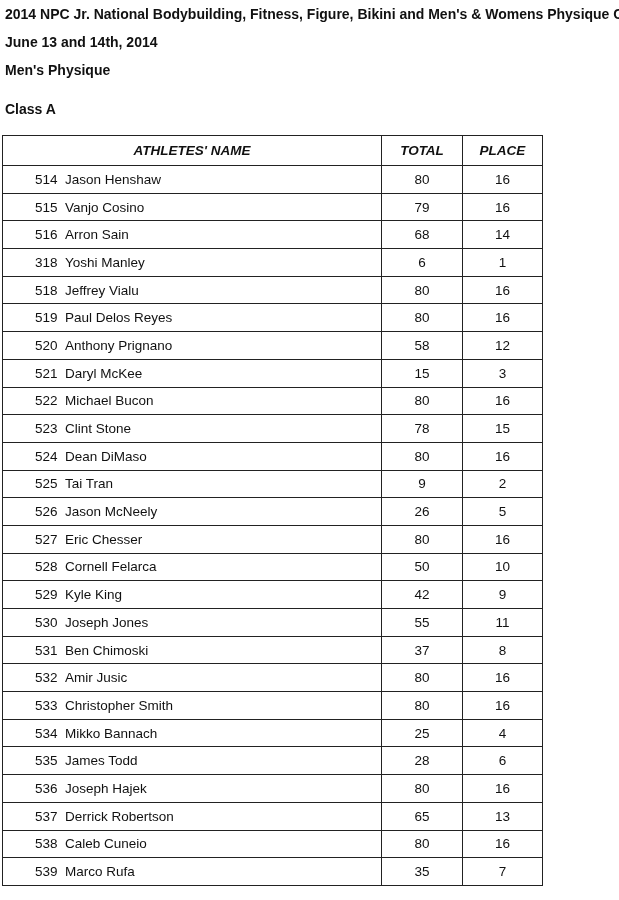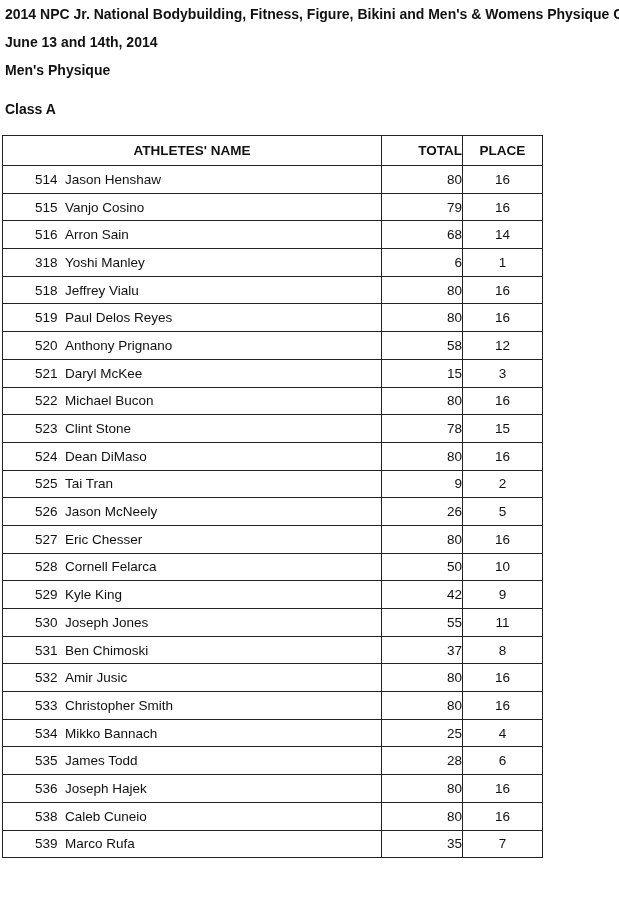--- a/index.html
+++ b/index.html
@@ -1,24 +1,24 @@
 <!DOCTYPE html>
 <html><head>
 <meta charset="utf-8">
 <style>
   html, body { margin:0; padding:0; background:#ffffff; }
   body { width:619px; height:900px; overflow:hidden; position:relative;
          font-family:"Liberation Sans", sans-serif; color:#111; }
   .hdr { position:absolute; left:5px; font-weight:bold; font-size:14px; white-space:nowrap; }
   table { position:absolute; left:2px; top:135px; border-collapse:collapse; table-layout:fixed; }
   td, th { border:1.5px solid #222; padding:0; font-size:13.5px; }
-  th { height:29px; font-weight:bold; text-align:center; }
+  th { height:29px; font-weight:bold; text-align:center;font-style:italic; }
   td { height:26.7px; }
   .c-name { width:374px; }
-  .c-total { width:80px; text-align:right; }
+  .c-total { width:80px; text-align:center; }
   .c-place { width:79px; text-align:center; }
   td.c-name { padding-left:32px; width:346px; }
   .num { display:inline-block; width:30px; }
 </style>
 </head>
 <body>
 
 <div class="hdr" style="top:6px">2014 NPC Jr. National Bodybuilding, Fitness, Figure, Bikini and Men's &amp; Womens Physique C</div>
 <div class="hdr" style="top:34px">June 13 and 14th, 2014</div>
 <div class="hdr" style="top:62px">Men's Physique</div>
@@ -142,20 +142,25 @@
         <td class="c-name"><span class="num">535</span><span>James Todd</span></td>
         <td class="c-total">28</td>
         <td class="c-place">6</td>
       </tr>
       <tr>
         <td class="c-name"><span class="num">536</span><span>Joseph Hajek</span></td>
         <td class="c-total">80</td>
         <td class="c-place">16</td>
       </tr>
       <tr>
+        <td class="c-name"><span class="num">537</span><span>Derrick Robertson</span></td>
+        <td class="c-total">65</td>
+        <td class="c-place">13</td>
+      </tr>
+      <tr>
         <td class="c-name"><span class="num">538</span><span>Caleb Cuneio</span></td>
         <td class="c-total">80</td>
         <td class="c-place">16</td>
       </tr>
       <tr>
         <td class="c-name"><span class="num">539</span><span>Marco Rufa</span></td>
         <td class="c-total">35</td>
         <td class="c-place">7</td>
       </tr>
     </tbody>

